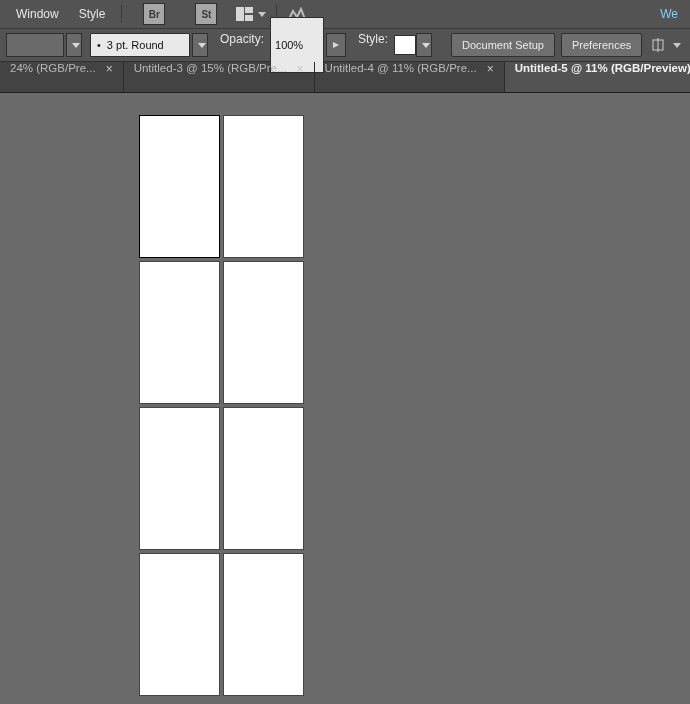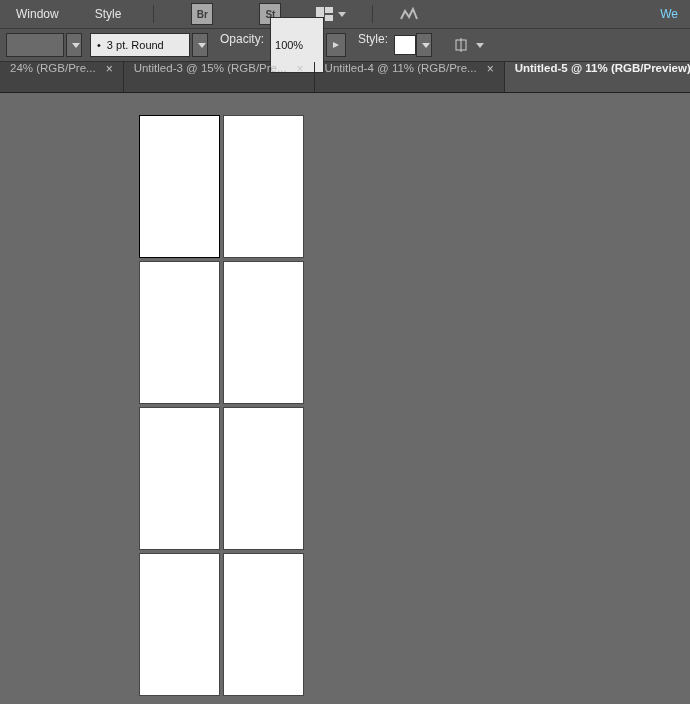--- a/index.html
+++ b/index.html
@@ -1,17 +1,17 @@
 <!DOCTYPE html>
 <html><head>
 <meta charset="utf-8">
 <style>
   html,body{margin:0;padding:0;width:690px;height:704px;background:#535353;font-family:"Segoe UI",Tahoma,sans-serif;font-size:12px;color:#d9d9d9;overflow:hidden;}
   
-  .menubar{height:28px;background:#535353;display:flex;align-items:center;padding:0 6px;border-bottom:1px solid #3a3a3a;gap:16px;}
+  .menubar{height:28px;background:#535353;display:flex;align-items:center;padding:0 6px;border-bottom:1px solid #3a3a3a;}
   .menubar .menu-item{padding:0 10px;line-height:28px;color:#e6e6e6;cursor:default;}
   .menubar .sep{width:1px;height:18px;background:#3a3a3a;margin:0 6px;}
   .sq-btn{width:20px;height:20px;background:#a7a7a7;color:#3b3b3b;font-weight:bold;font-size:10px;display:flex;align-items:center;justify-content:center;margin:0 15px;border:1px solid #2f2f2f;}
   .layout-ico{display:flex;align-items:center;margin:0 4px;}
   .layout-ico svg{display:block;}
   .drop-caret{width:0;height:0;border-left:4px solid transparent;border-right:4px solid transparent;border-top:5px solid #c9c9c9;margin-left:4px;}
   .spacer{flex:1;}
   .right-slot{padding:0 6px;color:#7dd3fc;}
   
   .controlbar{height:32px;background:#535353;display:flex;align-items:center;padding:0 4px;border-bottom:1px solid #2f2f2f;}
@@ -88,20 +88,22 @@
       </svg>
   </div>
 
   <span class="lbl">Style:</span>
   <div class="style-swatch"></div>
   <div class="ctrl-drop">
       <div class="drop-caret"></div>
     </div>
 
   <div style="width:10px;"></div>
+  <div class="pill-btn">Document Setup</div>
+  <div class="pill-btn">Preferences</div>
 
   <div class="pin-ico">
     <svg width="18" height="14">
         <rect x="2" y="2" width="10" height="10" fill="none" stroke="#cfcfcf"></rect>
         <line x1="7" y1="0" x2="7" y2="14" stroke="#cfcfcf"></line>
       </svg>
     <div class="drop-caret"></div>
   </div>
 </div>
 

